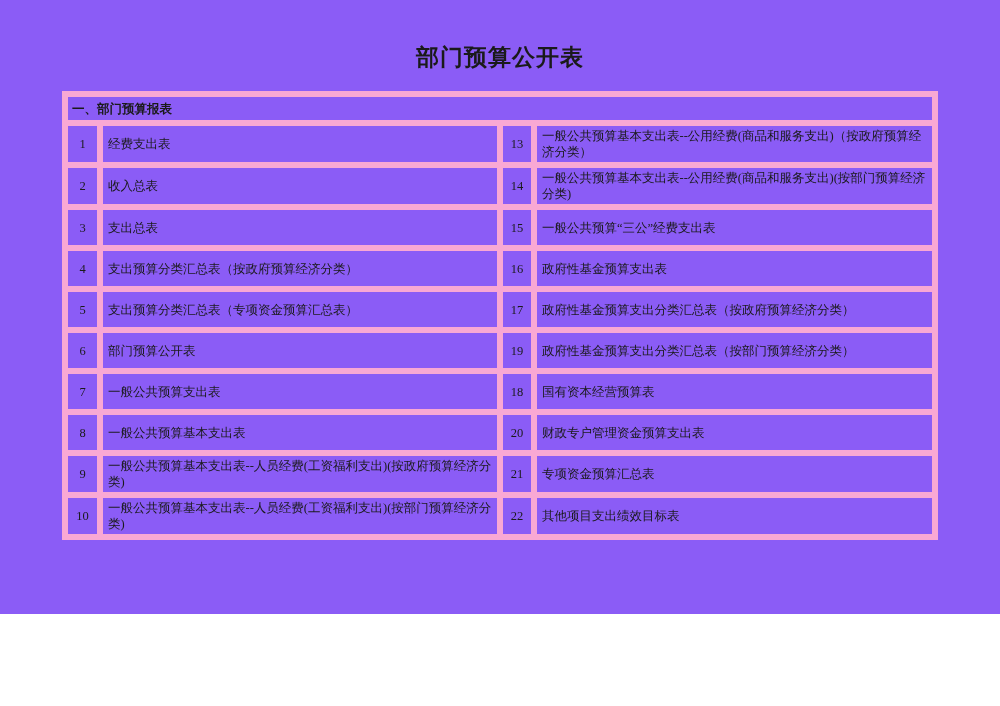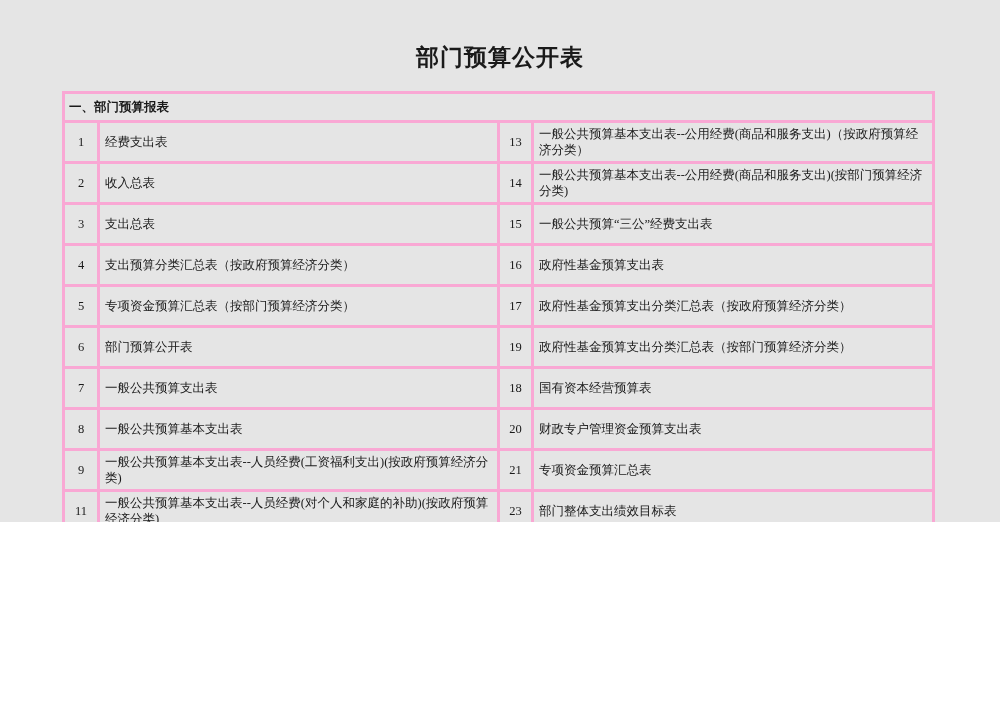--- a/index.html
+++ b/index.html
@@ -1,23 +1,23 @@
 <!DOCTYPE html>
 <html><head>
 <meta charset="utf-8">
 <style>
   * { margin:0; padding:0; box-sizing:border-box; }
   html,body { width:1000px; height:706px; background:#ffffff; color:#1a1a1a;
     font-family:"Liberation Serif","DejaVu Serif",serif; }
-  .page { position:relative; width:1000px; height:522px; background:#e5e5e5; overflow:hidden; }
+  .page { position:relative; width:1000px; height:614px; background:#8b5cf6; overflow:hidden; }
   .page-title { position:absolute; top:42px; left:0; width:100%;
     text-align:center; font-size:23px; font-weight:bold; letter-spacing:1px; }
   table.report-table { position:absolute; left:62px; top:91px; width:870px;
     border-collapse:collapse; table-layout:fixed; }
-  .report-table td { border:3px solid #f9a8d4; font-size:12.5px;
+  .report-table td { border:6px solid #f9a8d4; font-size:12.5px;
     vertical-align:middle; line-height:16px; overflow:hidden; }
   .section-header-cell { height:29px; font-weight:bold; padding-left:4px; }
   .num-cell { height:41px; text-align:center; }
   .name-cell { text-align:left; padding:2px 3px 2px 5px; }
   col.c-num-l { width:35px; }
   col.c-name-l { width:400px; }
   col.c-num-r { width:34px; }
   col.c-name-r { width:401px; }
 </style>
 </head>
@@ -56,21 +56,21 @@
         <td class="name-cell">一般公共预算“三公”经费支出表</td>
       </tr>
       <tr>
         <td class="num-cell">4</td>
         <td class="name-cell">支出预算分类汇总表（按政府预算经济分类）</td>
         <td class="num-cell">16</td>
         <td class="name-cell">政府性基金预算支出表</td>
       </tr>
       <tr>
         <td class="num-cell">5</td>
-        <td class="name-cell">专项资金预算汇总表（按部门预算经济分类）</td>
+        <td class="name-cell">支出预算分类汇总表（专项资金预算汇总表）</td>
         <td class="num-cell">17</td>
         <td class="name-cell">政府性基金预算支出分类汇总表（按政府预算经济分类）</td>
       </tr>
       <tr>
         <td class="num-cell">6</td>
         <td class="name-cell">部门预算公开表</td>
         <td class="num-cell">19</td>
         <td class="name-cell">政府性基金预算支出分类汇总表（按部门预算经济分类）</td>
       </tr>
       <tr>
@@ -85,20 +85,20 @@
         <td class="num-cell">20</td>
         <td class="name-cell">财政专户管理资金预算支出表</td>
       </tr>
       <tr>
         <td class="num-cell">9</td>
         <td class="name-cell">一般公共预算基本支出表--人员经费(工资福利支出)(按政府预算经济分类)</td>
         <td class="num-cell">21</td>
         <td class="name-cell">专项资金预算汇总表</td>
       </tr>
       <tr>
-        <td class="num-cell">11</td>
-        <td class="name-cell">一般公共预算基本支出表--人员经费(对个人和家庭的补助)(按政府预算经济分类)</td>
-        <td class="num-cell">23</td>
-        <td class="name-cell">部门整体支出绩效目标表</td>
+        <td class="num-cell">10</td>
+        <td class="name-cell">一般公共预算基本支出表--人员经费(工资福利支出)(按部门预算经济分类)</td>
+        <td class="num-cell">22</td>
+        <td class="name-cell">其他项目支出绩效目标表</td>
       </tr>
     </tbody>
   </table>
 </div>
 
 </body></html>

